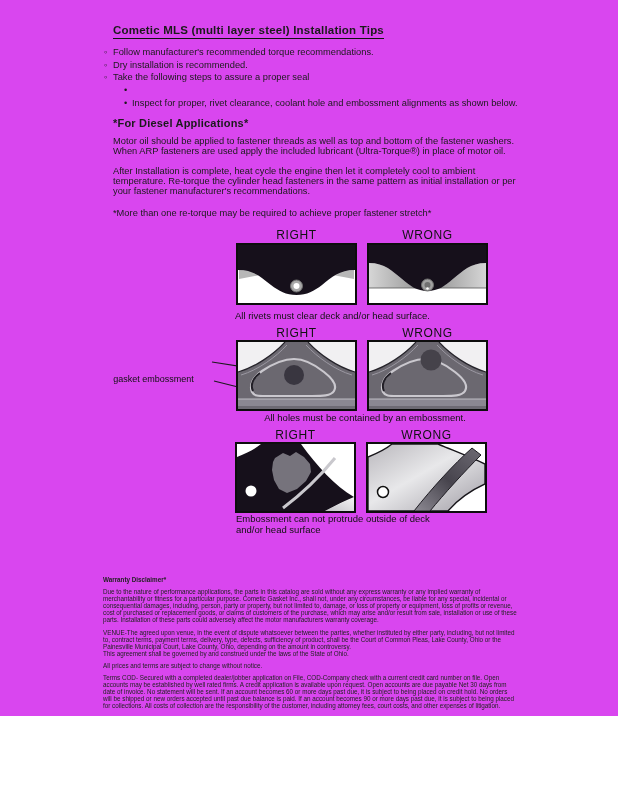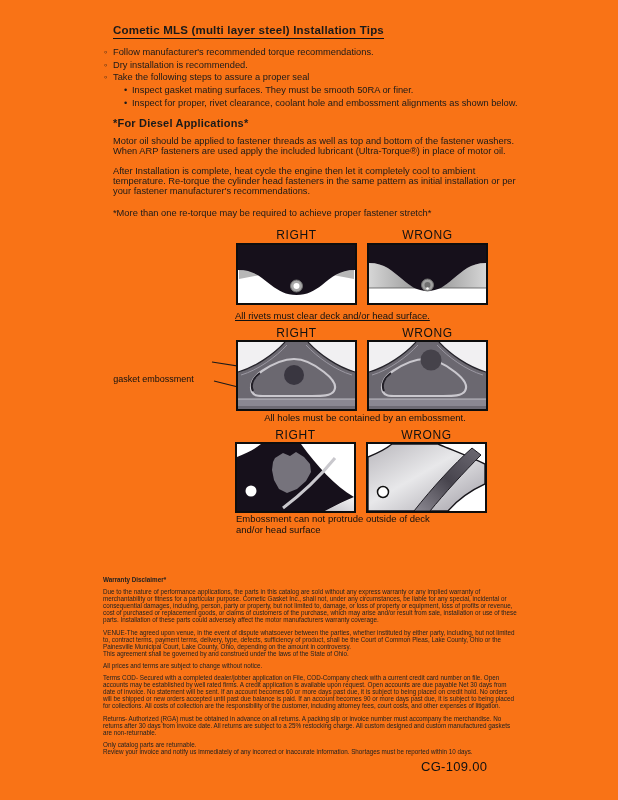--- a/index.html
+++ b/index.html
@@ -1,17 +1,17 @@
 <!DOCTYPE html>
 <html><head>
 <meta charset="utf-8">
 <style>
   html,body{margin:0;padding:0;background:#ffffff;}
   .page{
-    position:relative;width:618px;height:800px;background:#f97316;overflow:hidden;
+    position:relative;width:618px;height:716px;background:#d946ef;overflow:hidden;
     font-family:"Liberation Sans", sans-serif;color:#1a1a1a;
   }
   
   .title{
     position:absolute;left:113px;top:24px;font-size:11.5px;font-weight:bold;
     letter-spacing:.2px;border-bottom:1.6px solid #111;padding-bottom:2px;white-space:nowrap;
   }
   
   .bullets{position:absolute;left:104px;top:46px;width:430px;font-size:9.3px;line-height:12.7px;}
   .bullet{display:flex;}
@@ -53,21 +53,20 @@
     <div class="bullet lvl1">
       <span class="mark">◦</span>
       <span>Dry installation is recommended.</span>
     </div>
     <div class="bullet lvl1">
       <span class="mark">◦</span>
       <span>Take the following steps to assure a proper seal</span>
     </div>
     <div class="bullet lvl2">
       <span class="mark">•</span>
-      <span>Inspect gasket mating surfaces.  They must be smooth 50RA or finer.</span>
     </div>
     <div class="bullet lvl2">
       <span class="mark">•</span>
       <span>Inspect for proper, rivet clearance, coolant hole and embossment alignments as shown below.</span>
     </div>
   </div>
 
   <div class="diesel-heading">*For Diesel Applications*</div>
   <div class="bodypara p1">Motor oil should be applied to fastener threads as well as top and bottom of the fastener washers. When ARP fasteners are used apply the included lubricant (Ultra-Torque®) in place of motor oil.</div>
   <div class="bodypara p2">After Installation is complete, heat cycle the engine then let it completely cool to ambient temperature. Re-torque the cylinder head fasteners in the same pattern as initial installation or per your fastener manufacturer's recommendations.</div>
@@ -102,21 +101,21 @@
       <path d="M0,18 C16,18 23,26 33,34 C41,41 49,45 58.5,46 L58.5,43 L0,43 Z" fill="url(#wedgeL)"></path>
       <path d="M117,18 C101,18 94,26 84,34 C76,41 68,45 58.5,46 L58.5,43 L117,43 Z" fill="url(#wedgeR)"></path>
       <rect x="0" y="43" width="117" height="15" fill="#ffffff"></rect>
       <line x1="0" y1="43" x2="117" y2="43" stroke="#555" stroke-width="0.8"></line>
       <path d="M0,0 H117 V18 C101,18 94,26 84,34 C76,41 69,46 58.5,46 C48,46 41,41 33,34 C23,26 16,18 0,18 Z" fill="#16101b"></path>
       <circle cx="58.5" cy="40" r="6" fill="#a2a2a2" stroke="#6f6f6f" stroke-width="1"></circle>
       <circle cx="58.5" cy="40" r="3" fill="#707070"></circle>
       <circle cx="58.5" cy="43.5" r="1.3" fill="#ffffff"></circle>
     </svg>
   </div>
-  <div class="fig-caption" style="left:235px;top:311px;width:260px;text-decoration:underline;">All rivets must clear deck and/or head surface.</div>
+  <div class="fig-caption" style="left:235px;top:311px;width:260px;">All rivets must clear deck and/or head surface.</div>
 
   <div class="fig-label" style="left:236px;top:326px;">RIGHT</div>
   <div class="fig-label" style="left:367px;top:326px;">WRONG</div>
 
   <div class="ann" style="left:96px;top:374px;text-align:center;">gasket embossment</div>
   <svg class="leader" width="85" height="45" viewBox="0 0 85 45">
     <line x1="2" y1="7" x2="80" y2="19" stroke="#1a1a1a" stroke-width="1.2"></line>
     <line x1="4" y1="26" x2="44" y2="36" stroke="#1a1a1a" stroke-width="1.2"></line>
   </svg>
 

